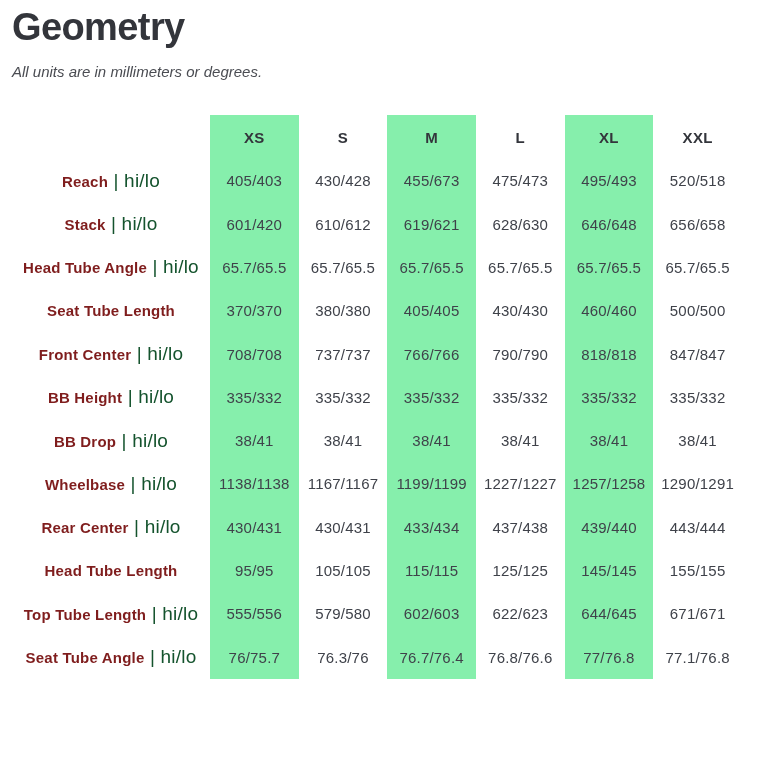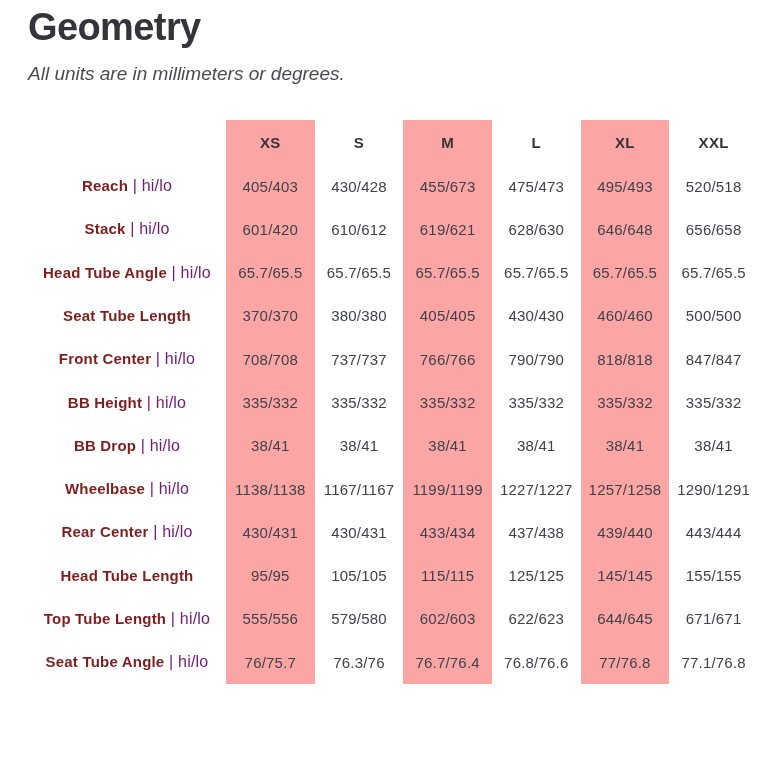--- a/index.html
+++ b/index.html
@@ -8,35 +8,35 @@
     background: #ffffff;
   }
   body {
     width: 778px;
     height: 761px;
     font-family: "Liberation Sans", sans-serif;
     color: #33353b;
     overflow: hidden;
   }
   .page {
-    padding: 0 20px 0 28px;
+    padding: 0 20px 0 12px;
     box-sizing: border-box;
     width: 778px;
   }
   h1.title {
     font-size: 38px;
     font-weight: 800;
     color: #33353b;
     letter-spacing: -0.6px;
     margin: 6px 0 12px 0;
     line-height: 1.15;
   }
   p.subtitle {
     font-style: italic;
-    font-size: 19px;
+    font-size: 15px;
     color: #4a4c52;
     margin: 0 0 34px 0;
     line-height: 1.3;
   }
   table.geo {
     width: 730px;
     border-collapse: collapse;
     table-layout: fixed;
   }
   table.geo th, table.geo td {
@@ -61,24 +61,24 @@
   }
   td.label-cell {
     text-align: left;
   }
   .lbl {
     font-weight: 700;
     font-size: 15px;
     color: #7f1d1d;
   }
   .hilo {
-    font-size: 16px;
-    color: #701a75;
-  }
-  .stripe { background: #fca5a5; }
+    font-size: 19px;
+    color: #14532d;
+  }
+  .stripe { background: #86efac; }
 </style>
 </head>
 <body>
 
 <div class="page">
   <h1 class="title">Geometry</h1>
   <p class="subtitle">All units are in millimeters or degrees.</p>
 
   <table class="geo">
     <colgroup id="geo-cols">

